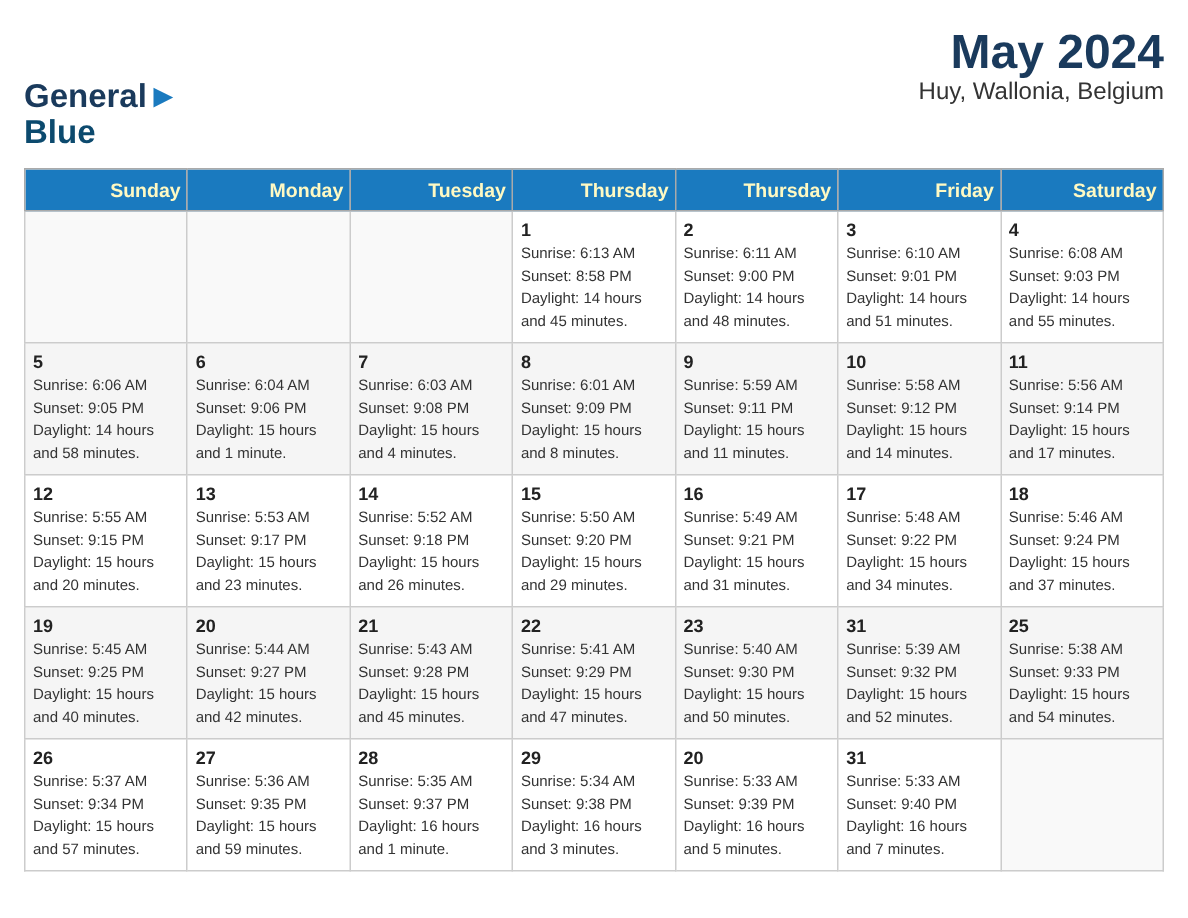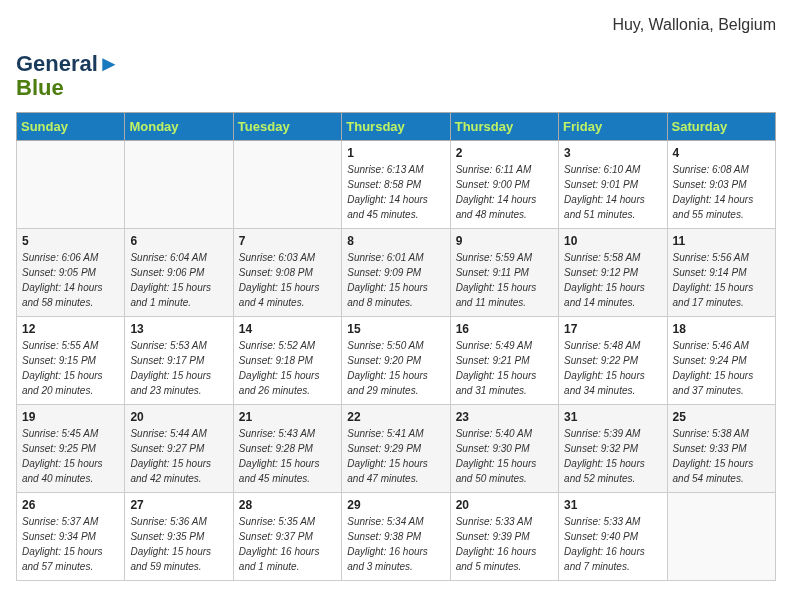--- a/index.html
+++ b/index.html
@@ -43,22 +43,22 @@
       font-weight: normal;
       color: #333;
     }
     table {
       width: 100%;
       border-collapse: collapse;
       table-layout: fixed;
     }
     thead tr th {
       background-color: #1a7abf;
-      color: #bef264;
-      text-align: left;
+      color: #fef9c3;
+      text-align: right;
       padding: 6px 4px;
       font-size: 13px;
       font-weight: bold;
       border: 1px solid #aaa;
     }
     tbody tr td {
       border: 1px solid #ccc;
       vertical-align: top;
       padding: 5px 5px;
       font-size: 10.5px;
@@ -72,38 +72,38 @@
     .day-number {
       font-weight: bold;
       font-size: 12px;
       display: block;
       margin-bottom: 2px;
     }
     .day-info {
       font-size: 10px;
       line-height: 1.5;
       color: #333;
-      font-style: italic;
     }
     td.empty {
       background: #f9f9f9;
     }
   </style>
 </head>
 <body>
 
 <div class="header">
   <div class="logo">
     <div>
       <div class="logo-text">
-        General<span>►</span><br><span style="color:#4d7c0f;">Blue</span>
+        General<span>►</span><br><span style="color:#0c4a6e;">Blue</span>
       </div>
     </div>
   </div>
   <div class="title-block">
+    <h1>May 2024</h1>
     <h2>Huy, Wallonia, Belgium</h2>
   </div>
 </div>
 
 <table>
   <thead>
     <tr>
       <th>Sunday</th>
       <th>Monday</th>
       <th>Tuesday</th>

